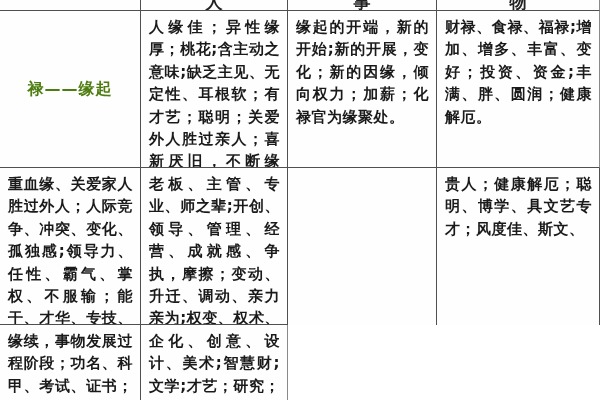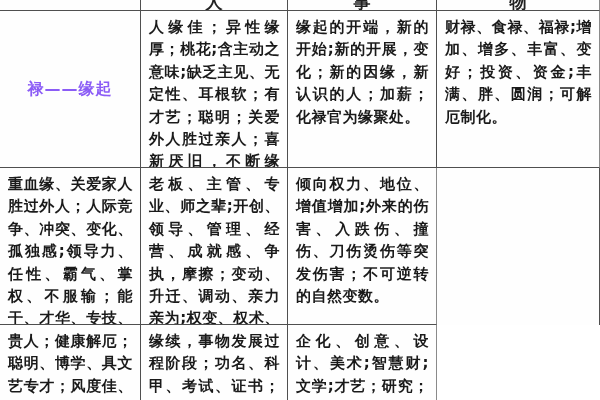--- a/index.html
+++ b/index.html
@@ -26,21 +26,21 @@
   }
   .cell.last-col { border-right: 1px solid #8a8a8a; }
   .cell.row-bottom { border-bottom: none; }
   .label-cell {
     display: flex;
     align-items: center;
     justify-content: center;
     font-size: 16px;
     font-weight: bold;
     letter-spacing: 1px;
-    color: #8b5cf6;
+    color: #4d7c0f;
   }
   .header-cell {
     position: relative;
     text-align: center;
   }
   .header-cell span {
     display: block;
     margin-top: -9px;
     font-size: 17px;
     font-weight: bold;
@@ -68,25 +68,24 @@
   </div>
   <div class="cell header-cell">
     <span>事</span>
   </div>
   <div class="cell header-cell last-col">
     <span>物</span>
   </div>
 
   <div class="cell label-cell">禄——缘起</div>
   <div class="cell text-cell">人缘佳；异性缘厚；桃花;含主动之意味;缺乏主见、无定性、耳根软；有才艺；聪明；关爱外人胜过亲人；喜新厌旧，不断缘起。</div>
-  <div class="cell text-cell">缘起的开端，新的开始;新的开展，变化；新的因缘，新认识的人；加薪；化禄官为缘聚处。</div>
-  <div class="cell text-cell last-col">财禄、食禄、福禄;增加、增多、丰富、变好；投资、资金;丰满、胖、圆润；可解厄制化。</div>
+  <div class="cell text-cell">缘起的开端，新的开始;新的开展，变化；新的因缘，倾向权力；加薪；化禄官为缘聚处。</div>
+  <div class="cell text-cell last-col">财禄、食禄、福禄;增加、增多、丰富、变好；投资、资金;丰满、胖、圆润；健康解厄。</div>
 
   <div class="cell text-cell">重血缘、关爱家人胜过外人；人际竞争、冲突、变化、孤独感;领导力、任性、霸气、掌权、不服输；能干、才华、专技、喜开创。</div>
   <div class="cell text-cell">老板、主管、专业、师之辈;开创、领导、管理、经营、成就感、争执，摩擦；变动、升迁、调动、亲力亲为;权变、权术、权欲。</div>
-  <div class="cell text-cell last-col">倾向权力、地位、增值增加;外来的伤害、入跌伤、撞伤、刀伤烫伤等突发伤害；不可逆转的自然变数。</div>
 
   <div class="cell label-cell row-bottom"></div>
   <div class="cell text-cell row-bottom">贵人；健康解厄；聪明、博学、具文艺专才；风度佳、斯文、</div>
   <div class="cell text-cell row-bottom">缘续，事物发展过程阶段；功名、科甲、考试、证书；念书、</div>
   <div class="cell text-cell row-bottom last-col">企化、创意、设计、美术;智慧财;文学;才艺；研究；稳定；</div>
 
 </div>
 
 </body></html>

